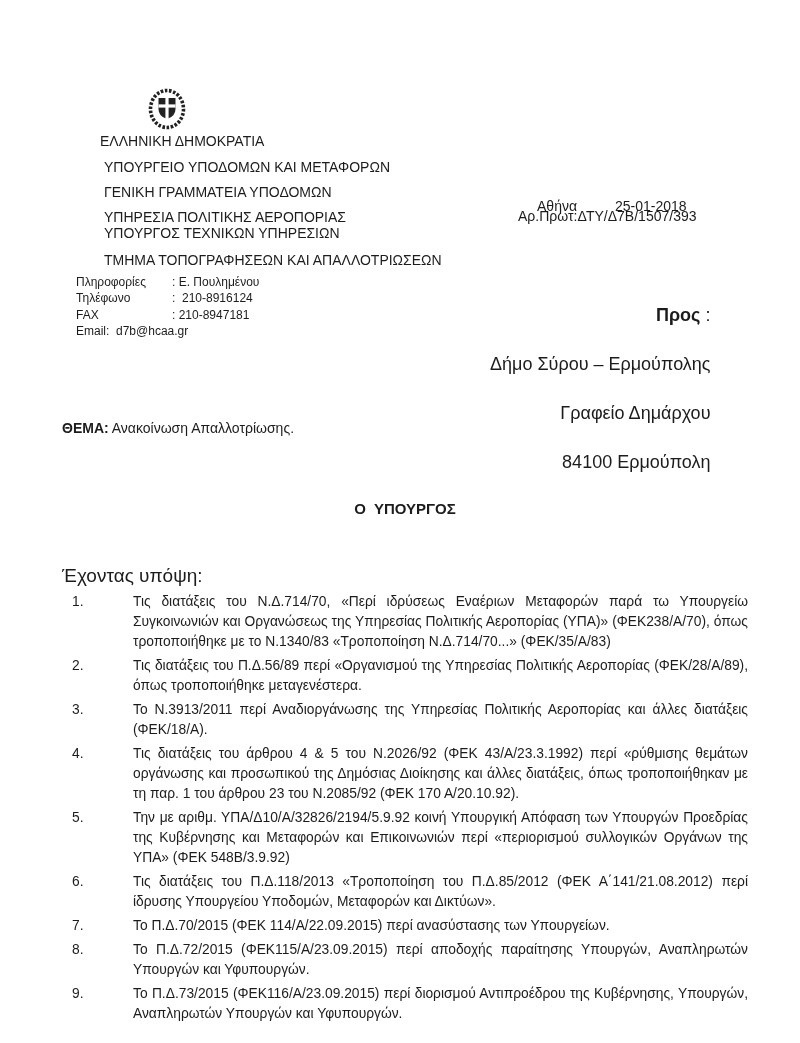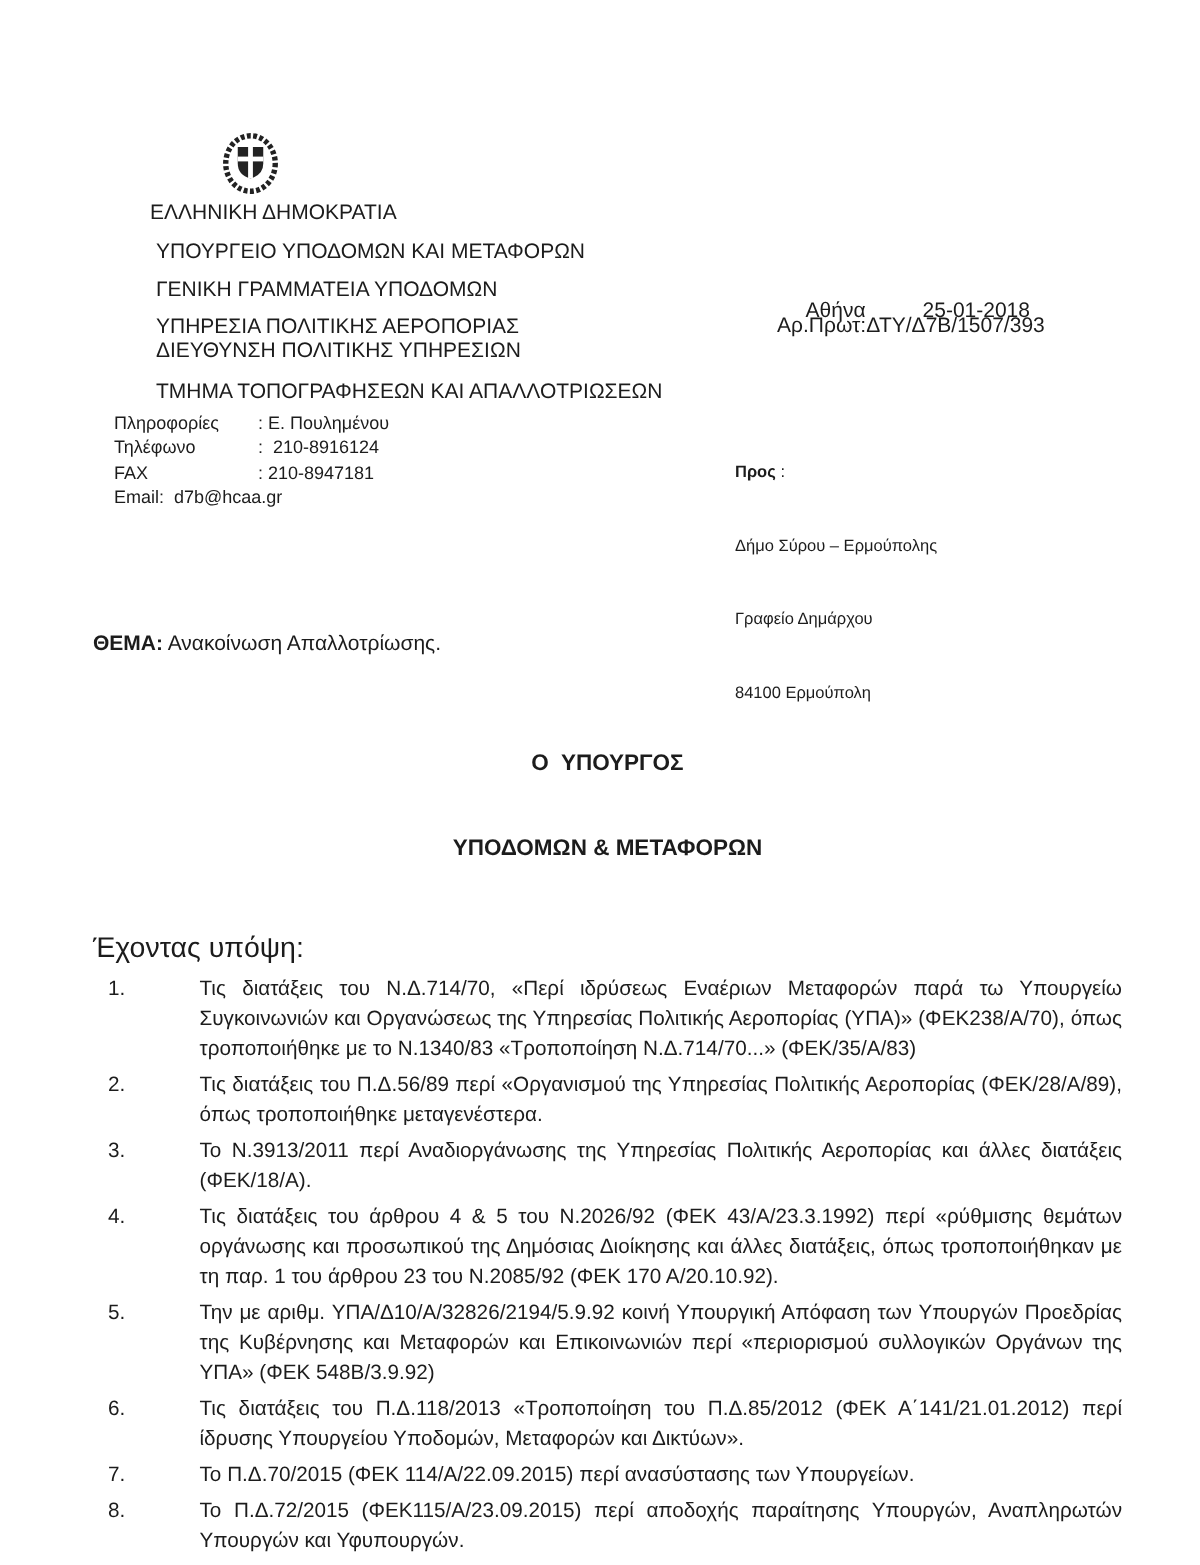--- a/index.html
+++ b/index.html
@@ -27,21 +27,21 @@
   .date-line{left:502px;top:182px;}
   .date-line .gap{display:inline-block;width:38px;}
   .proto-line{left:490px;top:208px;}
 
   
   .contact{left:76px;top:274px;}
   .contact-row{display:flex;font-size:12px;line-height:16.4px;white-space:pre;}
   .contact-row .lbl{width:96px;flex:none;}
 
   
-  .recipient{left:490px;top:274px;font-size:11px;line-height:16.4px;white-space:pre;}
+  .recipient{left:490px;top:274px;font-size:18px;line-height:16.4px;white-space:pre;text-align:right;}
 
   
   .main{left:62px;top:420px;width:686px;}
   .subject{font-size:14px;line-height:17px;}
   .doc-title{margin-top:24px;text-align:center;font-weight:bold;font-size:15px;line-height:19px;white-space:pre-wrap;}
   .intro{margin-top:11px;font-size:19px;line-height:17px;}
   .cons-list{margin-top:8px;}
   .item{display:flex;font-size:13.8px;line-height:20px;margin-bottom:4px;}
   .item .num{flex:none;width:31px;padding-left:10px;box-sizing:border-box;}
   .item .text{flex:1;text-align:justify;margin-left:40px;}
@@ -55,21 +55,21 @@
     <path d="M14.5,12 h17 v11 q0,7.5 -8.5,10 q-8.5,-2.5 -8.5,-10 z" fill="#222222"></path>
     <rect x="21.4" y="12" width="3.2" height="21" fill="#ffffff"></rect>
     <rect x="14.5" y="18.4" width="17" height="3.2" fill="#ffffff"></rect>
   </svg>
 </div>
 
 <div class="abs t14 hl-1">ΕΛΛΗΝΙΚΗ ΔΗΜΟΚΡΑΤΙΑ</div>
 <div class="abs t14 hl-2">ΥΠΟΥΡΓΕΙΟ ΥΠΟΔΟΜΩΝ ΚΑΙ ΜΕΤΑΦΟΡΩΝ</div>
 <div class="abs t14 hl-3">ΓΕΝΙΚΗ ΓΡΑΜΜΑΤΕΙΑ ΥΠΟΔΟΜΩΝ</div>
 <div class="abs t14 hl-4">ΥΠΗΡΕΣΙΑ ΠΟΛΙΤΙΚΗΣ ΑΕΡΟΠΟΡΙΑΣ</div>
-<div class="abs t14 hl-5">ΔΙΕΥΘΥΝΣΗ ΠΟΛΙΤΙΚΗΣ ΥΠΗΡΕΣΙΩΝ</div>
+<div class="abs t14 hl-5">ΥΠΟΥΡΓΟΣ ΤΕΧΝΙΚΩΝ ΥΠΗΡΕΣΙΩΝ</div>
 <div class="abs t14 hl-6">ΤΜΗΜΑ ΤΟΠΟΓΡΑΦΗΣΕΩΝ ΚΑΙ ΑΠΑΛΛΟΤΡΙΩΣΕΩΝ</div>
 
 <div class="abs t14 date-line">
   <span>Αθήνα</span><span class="gap"></span><span>25-01-2018</span>
 </div>
 <div class="abs t14 proto-line">Αρ.Πρωτ:ΔΤΥ/Δ7Β/1507/393</div>
 
 <div class="abs contact">
   <div class="contact-row">
     <span class="lbl">Πληροφορίες</span>
@@ -97,21 +97,20 @@
   <div>84100 Ερμούπολη</div>
 </div>
 
 <div class="abs main">
   <div class="subject">
     <span class="bold">ΘΕΜΑ:</span><span> Ανακοίνωση Απαλλοτρίωσης.</span>
   </div>
 
   <div class="doc-title">
     <div>Ο  ΥΠΟΥΡΓΟΣ</div>
-    <div>ΥΠΟΔΟΜΩΝ &amp; ΜΕΤΑΦΟΡΩΝ</div>
   </div>
 
   <div class="intro">Έχοντας υπόψη:</div>
 
   <div class="cons-list">
     <div class="item">
       <span class="num">1.</span>
       <span class="text">Τις διατάξεις του Ν.Δ.714/70, «Περί ιδρύσεως Εναέριων Μεταφορών παρά τω Υπουργείω Συγκοινωνιών και Οργανώσεως της Υπηρεσίας Πολιτικής Αεροπορίας (ΥΠΑ)» (ΦΕΚ238/Α/70), όπως τροποποιήθηκε με το Ν.1340/83 «Τροποποίηση Ν.Δ.714/70...» (ΦΕΚ/35/Α/83)</span>
     </div>
     <div class="item">
@@ -125,21 +124,21 @@
     <div class="item">
       <span class="num">4.</span>
       <span class="text">Τις διατάξεις του άρθρου 4 &amp; 5 του Ν.2026/92 (ΦΕΚ 43/Α/23.3.1992) περί «ρύθμισης θεμάτων οργάνωσης και προσωπικού της Δημόσιας Διοίκησης και άλλες διατάξεις, όπως τροποποιήθηκαν με τη παρ. 1 του άρθρου 23 του Ν.2085/92 (ΦΕΚ 170 Α/20.10.92).</span>
     </div>
     <div class="item">
       <span class="num">5.</span>
       <span class="text">Την με αριθμ. ΥΠΑ/Δ10/Α/32826/2194/5.9.92 κοινή Υπουργική Απόφαση των Υπουργών Προεδρίας της Κυβέρνησης και Μεταφορών και Επικοινωνιών περί «περιορισμού συλλογικών Οργάνων της ΥΠΑ» (ΦΕΚ 548Β/3.9.92)</span>
     </div>
     <div class="item">
       <span class="num">6.</span>
-      <span class="text">Τις διατάξεις του Π.Δ.118/2013 «Τροποποίηση του Π.Δ.85/2012 (ΦΕΚ Α΄141/21.01.2012)  περί ίδρυσης Υπουργείου Υποδομών, Μεταφορών και Δικτύων».</span>
+      <span class="text">Τις διατάξεις του Π.Δ.118/2013 «Τροποποίηση του Π.Δ.85/2012 (ΦΕΚ Α΄141/21.08.2012)  περί ίδρυσης Υπουργείου Υποδομών, Μεταφορών και Δικτύων».</span>
     </div>
     <div class="item">
       <span class="num">7.</span>
       <span class="text">Το Π.Δ.70/2015 (ΦΕΚ 114/Α/22.09.2015) περί ανασύστασης των Υπουργείων.</span>
     </div>
     <div class="item">
       <span class="num">8.</span>
       <span class="text">Το Π.Δ.72/2015 (ΦΕΚ115/Α/23.09.2015) περί αποδοχής παραίτησης Υπουργών, Αναπληρωτών Υπουργών και Υφυπουργών.</span>
     </div>
     <div class="item">

